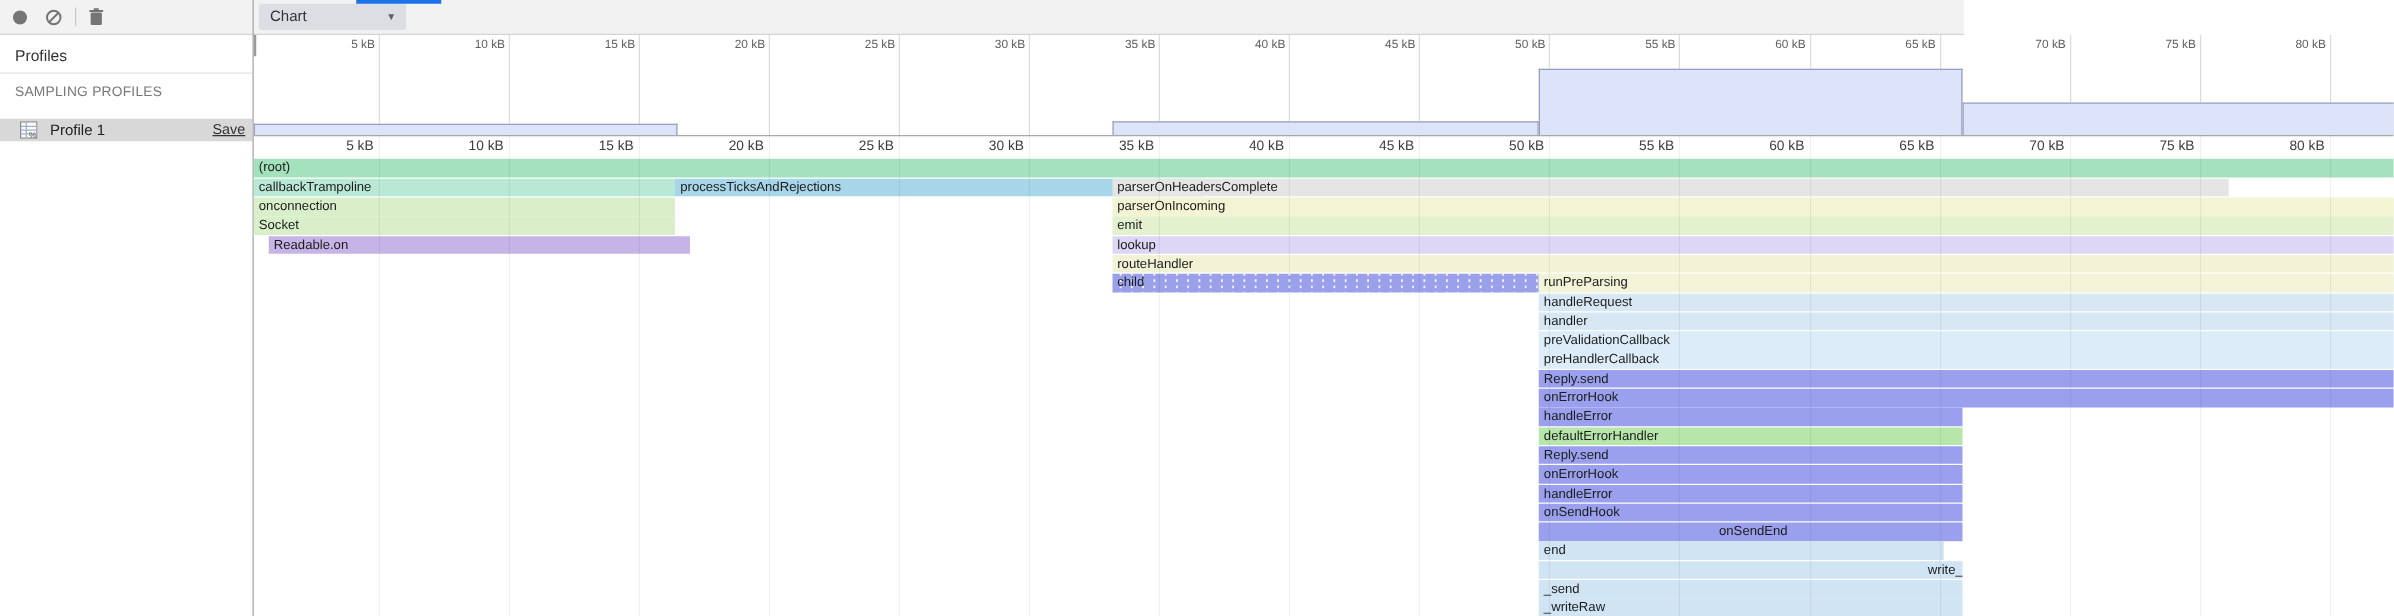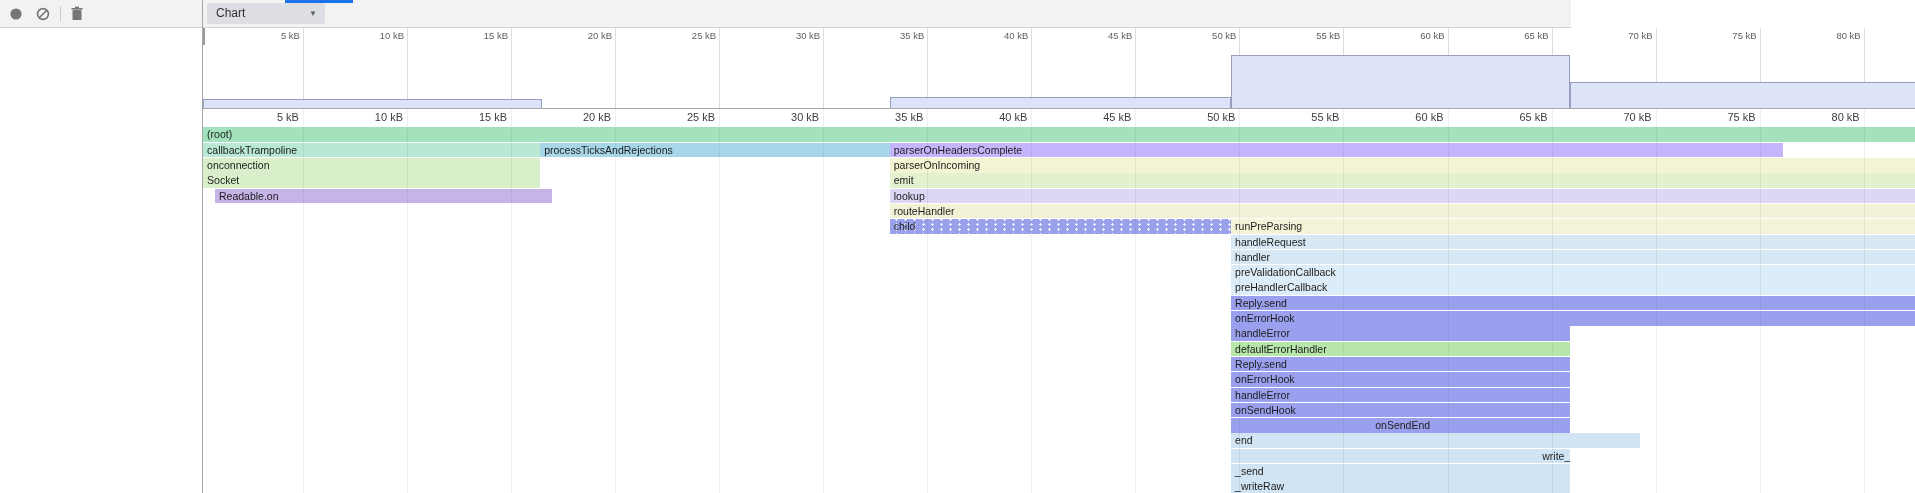--- a/index.html
+++ b/index.html
@@ -63,20 +63,39 @@
         <rect x="5" y="0.6" width="4" height="1.8" fill="#757575"></rect>
       </svg>
     </div>
     <div class="view-select">
       <span>Chart</span>
       <span class="arrow">▼</span>
     </div>
     <div class="accent-line" style="left:285px;width:68px;"></div>
   </div>
 
+  <div class="sidebar">
+    <div class="sb-title">Profiles</div>
+    <div class="sb-divider"></div>
+    <div class="sb-section">SAMPLING PROFILES</div>
+    <div class="sb-row">
+      <span class="p-icon">
+        <svg width="14" height="14" viewBox="0 0 14 14">
+          <rect x="0.5" y="0.5" width="13" height="13" fill="#fdfdf5" stroke="#8a8a8a"></rect>
+          <line x1="0.5" y1="4" x2="13.5" y2="4" stroke="#9ab0cf"></line>
+          <line x1="0.5" y1="7" x2="13.5" y2="7" stroke="#9ab0cf"></line>
+          <line x1="0.5" y1="10" x2="13.5" y2="10" stroke="#9ab0cf"></line>
+          <line x1="5" y1="0.5" x2="5" y2="13.5" stroke="#9ab0cf"></line>
+          <text x="7" y="13" font-size="7" fill="#555" font-family="Liberation Sans, sans-serif">%</text>
+        </svg>
+      </span>
+      <span class="p-name">Profile 1</span>
+      <span class="p-save">Save</span>
+    </div>
+  </div>
   <div class="panel-border"></div>
 
   <div id="grid-layer">
       <div class="grid-top" style="left: 302.95px;"></div>
       <div class="grid-flame" style="left: 302.95px;"></div>
       <div class="grid-top" style="left: 407px;"></div>
       <div class="grid-flame" style="left: 407px;"></div>
       <div class="grid-top" style="left: 511.05px;"></div>
       <div class="grid-flame" style="left: 511.05px;"></div>
       <div class="grid-top" style="left: 615.1px;"></div>
@@ -147,21 +166,21 @@
       <div class="ruler2-label" style="left: 1379.5px;">60&nbsp;kB</div>
       <div class="ruler2-label" style="left: 1483.55px;">65&nbsp;kB</div>
       <div class="ruler2-label" style="left: 1587.6px;">70&nbsp;kB</div>
       <div class="ruler2-label" style="left: 1691.65px;">75&nbsp;kB</div>
       <div class="ruler2-label" style="left: 1795.7px;">80&nbsp;kB</div>
     </div>
   <div id="flame">
       <div class="frame" style="left: 203.062px; width: 1712.66px; top: 127.4px; background-color: rgb(163, 226, 189);">(root)</div>
       <div class="frame" style="left: 203.062px; width: 337.122px; top: 142.7px; background-color: rgb(185, 232, 212);">callbackTrampoline</div>
       <div class="frame" style="left: 540.184px; width: 422px; top: 142.7px; background-color: rgb(167, 214, 233);">processTicksAndRejections</div>
-      <div class="frame" style="left: 889.792px; width: 893px; top: 142.7px; background-color: #c4b5fd;">parserOnHeadersComplete</div>
+      <div class="frame" style="left: 889.792px; width: 893px; top: 142.7px; background-color: #e5e5e5;">parserOnHeadersComplete</div>
       <div class="frame" style="left: 203.062px; width: 337.122px; top: 158px; background-color: rgb(216, 239, 202);">onconnection</div>
       <div class="frame" style="left: 889.792px; width: 1025.93px; top: 158px; background-color: rgb(243, 244, 211);">parserOnIncoming</div>
       <div class="frame" style="left: 203.062px; width: 337.122px; top: 173.3px; background-color: rgb(216, 239, 202);">Socket</div>
       <div class="frame" style="left: 889.792px; width: 1025.93px; top: 173.3px; background-color: rgb(227, 241, 207);">emit</div>
       <div class="frame" style="left: 215px; width: 337.122px; top: 188.6px; background-color: rgb(198, 180, 230);">Readable.on</div>
       <div class="frame" style="left: 889.792px; width: 1025.93px; top: 188.6px; background-color: rgb(221, 214, 245);">lookup</div>
       <div class="frame" style="left: 889.792px; width: 1025.93px; top: 203.9px; background-color: rgb(242, 242, 215);">routeHandler</div>
       <div class="frame dotted" style="left: 889.792px; width: 341.284px; top: 219.2px; background-color: rgb(154, 160, 233);">child</div>
       <div class="frame" style="left: 1231.08px; width: 684.649px; top: 219.2px; background-color: rgb(243, 243, 216);">runPreParsing</div>
       <div class="frame" style="left: 1231.08px; width: 684.649px; top: 234.5px; background-color: rgb(215, 232, 244);">handleRequest</div>
@@ -170,19 +189,19 @@
       <div class="frame" style="left: 1231.08px; width: 684.649px; top: 280.4px; background-color: rgb(220, 236, 248);">preHandlerCallback</div>
       <div class="frame" style="left: 1231.08px; width: 684.649px; top: 295.7px; background-color: rgb(154, 160, 237);">Reply.send</div>
       <div class="frame" style="left: 1231.08px; width: 684.649px; top: 311px; background-color: rgb(154, 160, 237);">onErrorHook</div>
       <div class="frame" style="left: 1231.08px; width: 339.203px; top: 326.3px; background-color: rgb(154, 160, 237);">handleError</div>
       <div class="frame" style="left: 1231.08px; width: 339.203px; top: 341.6px; background-color: rgb(182, 230, 169);">defaultErrorHandler</div>
       <div class="frame" style="left: 1231.08px; width: 339.203px; top: 356.9px; background-color: rgb(154, 160, 237);">Reply.send</div>
       <div class="frame" style="left: 1231.08px; width: 339.203px; top: 372.2px; background-color: rgb(154, 160, 237);">onErrorHook</div>
       <div class="frame" style="left: 1231.08px; width: 339.203px; top: 387.5px; background-color: rgb(154, 160, 237);">handleError</div>
       <div class="frame" style="left: 1231.08px; width: 339.203px; top: 402.8px; background-color: rgb(154, 160, 237);">onSendHook</div>
       <div class="frame" style="left: 1231.08px; width: 339.203px; top: 418.1px; background-color: rgb(154, 160, 237); text-align: center;">onSendEnd</div>
-      <div class="frame" style="left: 1231.08px; width: 409px; top: 433.4px; background-color: rgb(208, 228, 244);">end</div>
+      <div class="frame" style="left: 1231.08px; width: 324px; top: 433.4px; background-color: rgb(208, 228, 244);">end</div>
       <div class="frame" style="left: 1231.08px; width: 339.203px; top: 448.7px; background-color: rgb(208, 228, 244); text-align: right;">write_</div>
       <div class="frame" style="left: 1231.08px; width: 339.203px; top: 464px; background-color: rgb(208, 228, 244);">_send</div>
       <div class="frame" style="left: 1231.08px; width: 339.203px; top: 479.3px; background-color: rgb(208, 228, 244);">_writeRaw</div>
     </div>
 
 </div>
 
 </body></html>

